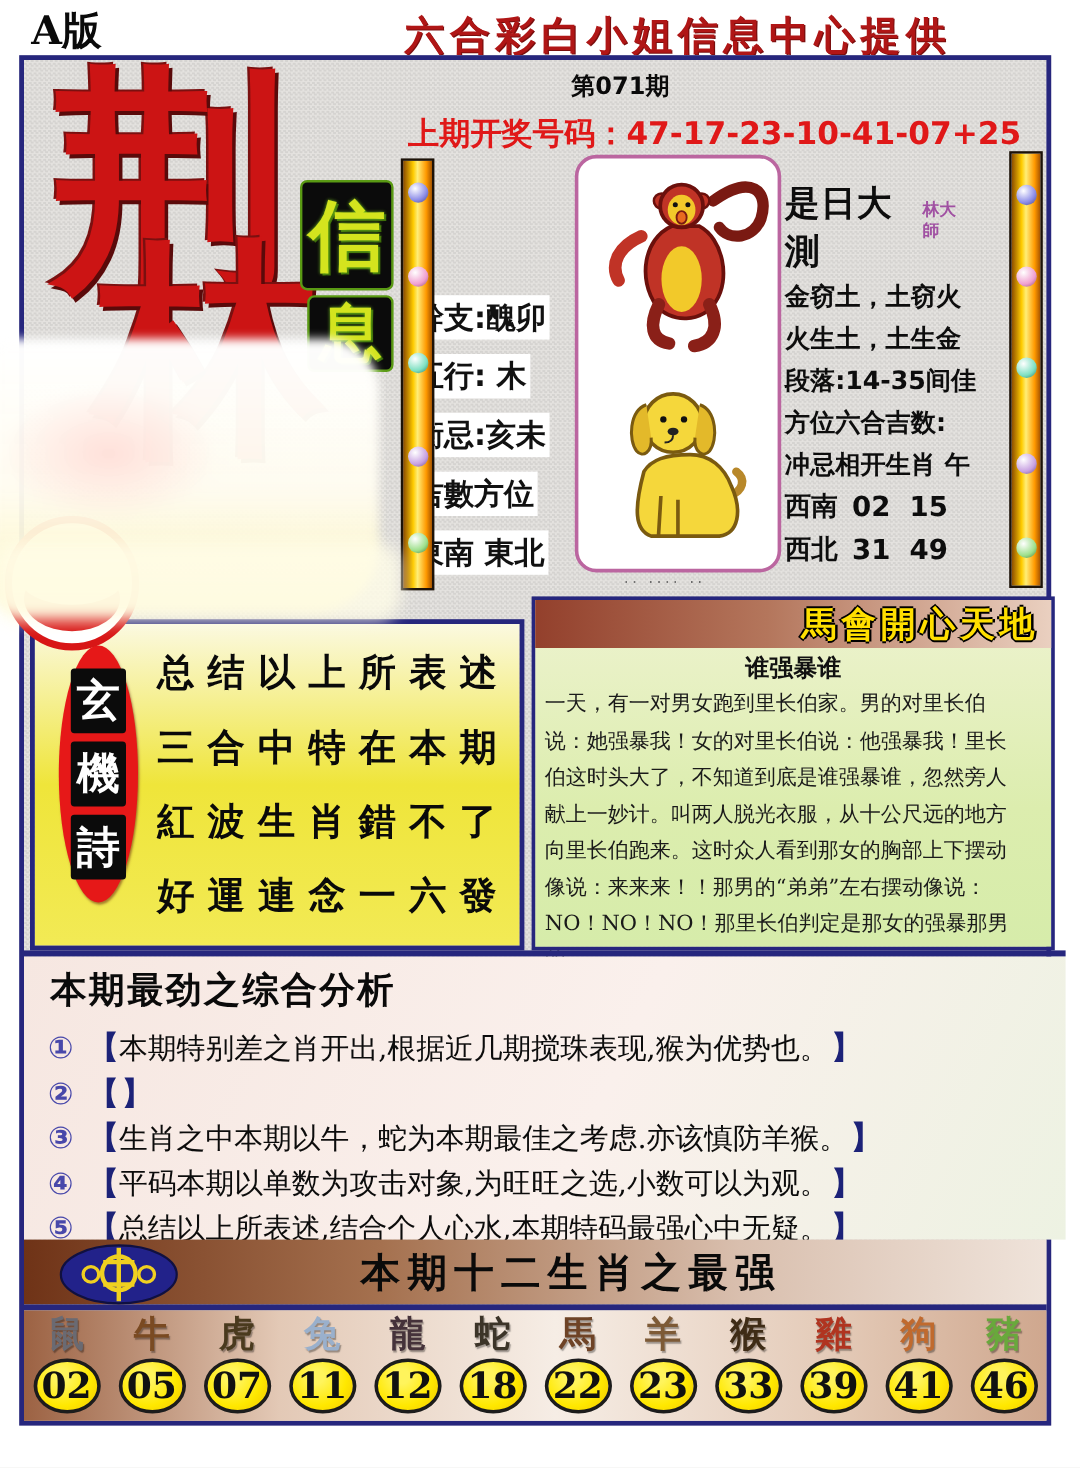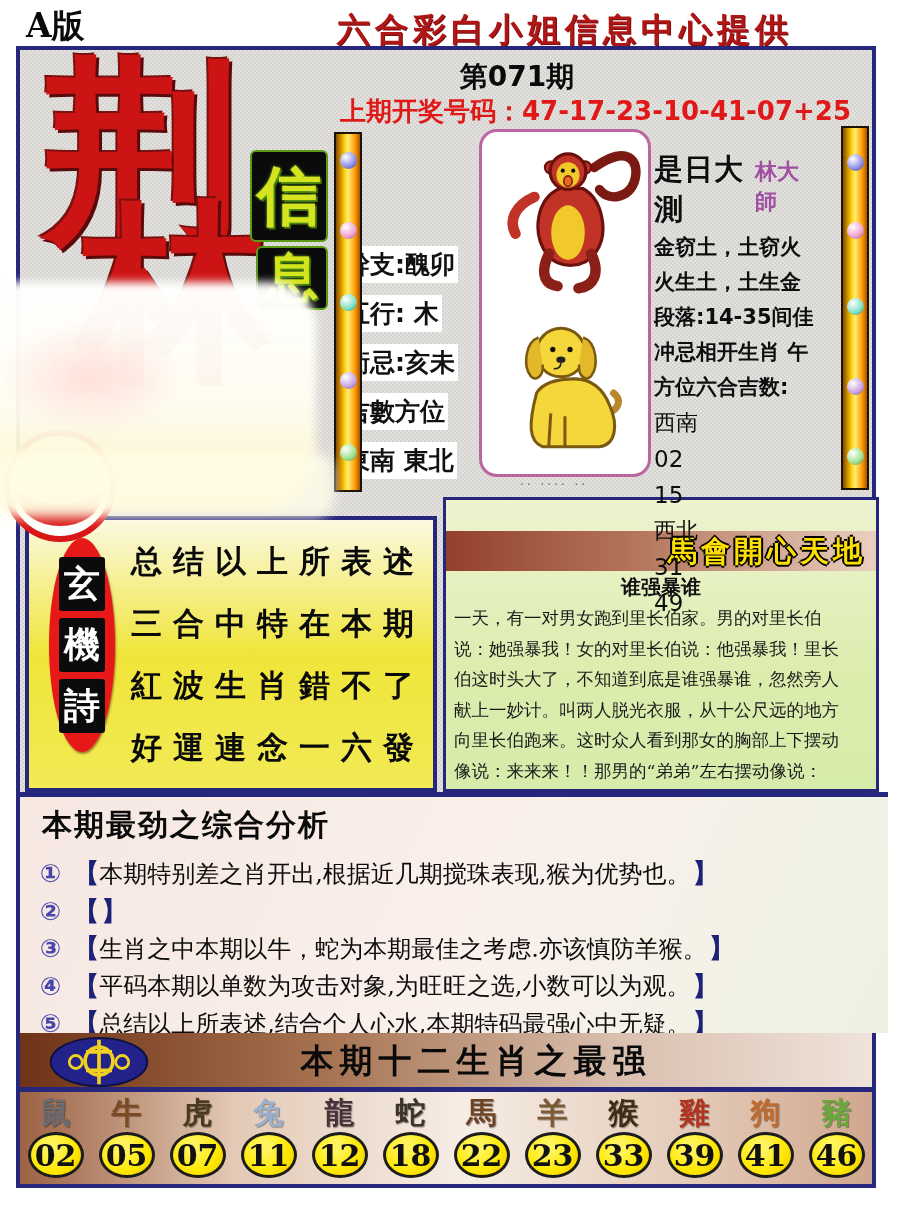--- a/index.html
+++ b/index.html
@@ -14,21 +14,21 @@
               font-family:"DejaVu Serif", serif; font-size:33px; font-weight:900;
               color:#b01616; letter-spacing:5px; text-shadow:1px 1px 0 #7a0e0e; }
 
   
   .mainbox { position:absolute; left:16px; top:46px; width:860px; height:1142px;
              border:4px solid #26267d; background-color:#e4e2df;
              background-image:repeating-conic-gradient(rgba(110,110,110,0.13) 0% 25%, transparent 0% 50%);
              background-size:4px 4px; z-index:0; }
 
   .issue { position:absolute; left:397px; top:58px; width:240px; text-align:center;
-           font-size:28px; font-weight:900; color:#0a0a0a; z-index:20; }
+           font-size:20px; font-weight:900; color:#0a0a0a; z-index:20; }
   .lastdraw { position:absolute; left:340px; top:94px; width:440px; text-align:center;
               font-size:26px; font-weight:900; color:#e01818; z-index:20; white-space:nowrap; }
 
   
   .bigchar { position:absolute; font-family:"DejaVu Serif", serif; font-weight:900;
              color:#cc1414; line-height:1; z-index:22;
              text-shadow:3px 3px 0 #5a0a0a, -2px -2px 0 #7a1010; }
   .bigchar.c1 { left:42px; top:52px; font-size:200px; }
   .bigchar.c2 { left:80px; top:196px; font-size:190px; }
 
@@ -60,23 +60,23 @@
   
   .animalbox { position:absolute; left:479px; top:129px; width:172px; height:348px;
                background:#fff; border:3px solid #bb66a0; border-radius:18px; z-index:20; }
   .animalbox svg { position:absolute; }
   .dots { position:absolute; left:520px; top:478px; font-size:12px; color:#666; letter-spacing:3px; z-index:20; }
 
   
   .pred { position:absolute; left:654px; top:150px; width:152px; z-index:20; color:#0d0d0d; }
   .pred .ptitlerow { display:flex; align-items:baseline; }
   .pred .ptitle { font-size:29px; font-weight:900; letter-spacing:1px; }
-  .pred .pmaster { font-size:22px; font-weight:900; color:#a050a2; margin-left:8px; }
+  .pred .pmaster { font-size:14px; font-weight:900; color:#a050a2; margin-left:8px; }
   .pred .pline { font-size:21px; font-weight:900; line-height:35px; white-space:nowrap; }
-  .pred .prow { display:flex; font-weight:400; line-height:36px;flex-direction:column; }
+  .pred .prow { display:flex; font-weight:700; line-height:36px; }
   .pred .prow .dname { font-size:22px; width:74px; }
   .pred .prow .dnum { font-size:23px; margin-right:16px; }
 
   
   .poembox { position:absolute; left:25px; top:516px; width:412px; height:276px;
              border:4px solid #26267d; z-index:10;
              background:linear-gradient(180deg,#fbf9e0 0%,#efe53a 50%,#f2ea55 100%); }
   .badge { position:absolute; left:20px; top:18px; width:66px; height:214px;
            background:#e61818; border-radius:50%; display:flex; flex-direction:column;
            align-items:center; justify-content:center; gap:7px; box-shadow:1px 2px 2px rgba(90,20,10,.5); }
@@ -85,21 +85,21 @@
                   font-family:"DejaVu Serif", serif; border-radius:3px; }
   .plines { position:absolute; left:102px; top:10px; right:8px; }
   .pline2 { font-family:"DejaVu Serif", serif; font-size:31px; font-weight:900; color:#0a0a0a;
             letter-spacing:11px; line-height:62px; white-space:nowrap; }
 
   
   .jokebox { position:absolute; left:443px; top:497px; width:436px; height:295px;
              border:3px solid #26267d; z-index:10;
              background:linear-gradient(180deg,#eef3d0 0%,#dcedae 60%,#d6ecaa 100%); }
   .jokebar { height:40px; background:linear-gradient(90deg,#93402c,#b4765c 45%,#ead0c0);
-             text-align:right; padding-right:10px;margin-top:31px; }
+             text-align:right; padding-right:10px; }
   .jokebar .jbt { font-family:"DejaVu Serif", serif; font-size:29px; font-weight:900;
                   color:#ffdf00; letter-spacing:4px; line-height:40px;
                   text-shadow:-2px 0 0 #000, 2px 0 0 #000, 0 -2px 0 #000, 0 2px 0 #000; }
   .jtitle { text-align:center; font-family:Liberation Mono, monospace; font-size:20px;
             font-weight:900; color:#111; margin-top:3px; }
   .jbody { margin:2px 8px 0 8px; font-family:"DejaVu Serif", serif; font-size:17.5px;
            line-height:30.5px; color:#1a1a1a; white-space:pre-line; }
 
   
   .analysis { position:absolute; left:20px; top:792px; width:868px; height:241px;
@@ -225,22 +225,22 @@
   <div class="dots">·· ···· ··</div>
 
   <div class="pred">
     <div class="ptitlerow">
       <span class="ptitle">是日大測</span>
       <span class="pmaster">林大師</span>
     </div>
     <div class="pline">金窃土，土窃火</div>
     <div class="pline">火生土，土生金</div>
     <div class="pline">段落:14-35间佳</div>
+    <div class="pline">方位六合吉数:</div>
     <div class="pline">冲忌相开生肖 午</div>
-    <div class="pline">方位六合吉数:</div>
     <div class="prow">
       <span class="dname">西南</span>
       <span class="dnum">02</span>
       <span class="dnum">15</span>
     </div>
     <div class="prow">
       <span class="dname">西北</span>
       <span class="dnum">31</span>
       <span class="dnum">49</span>
     </div>

